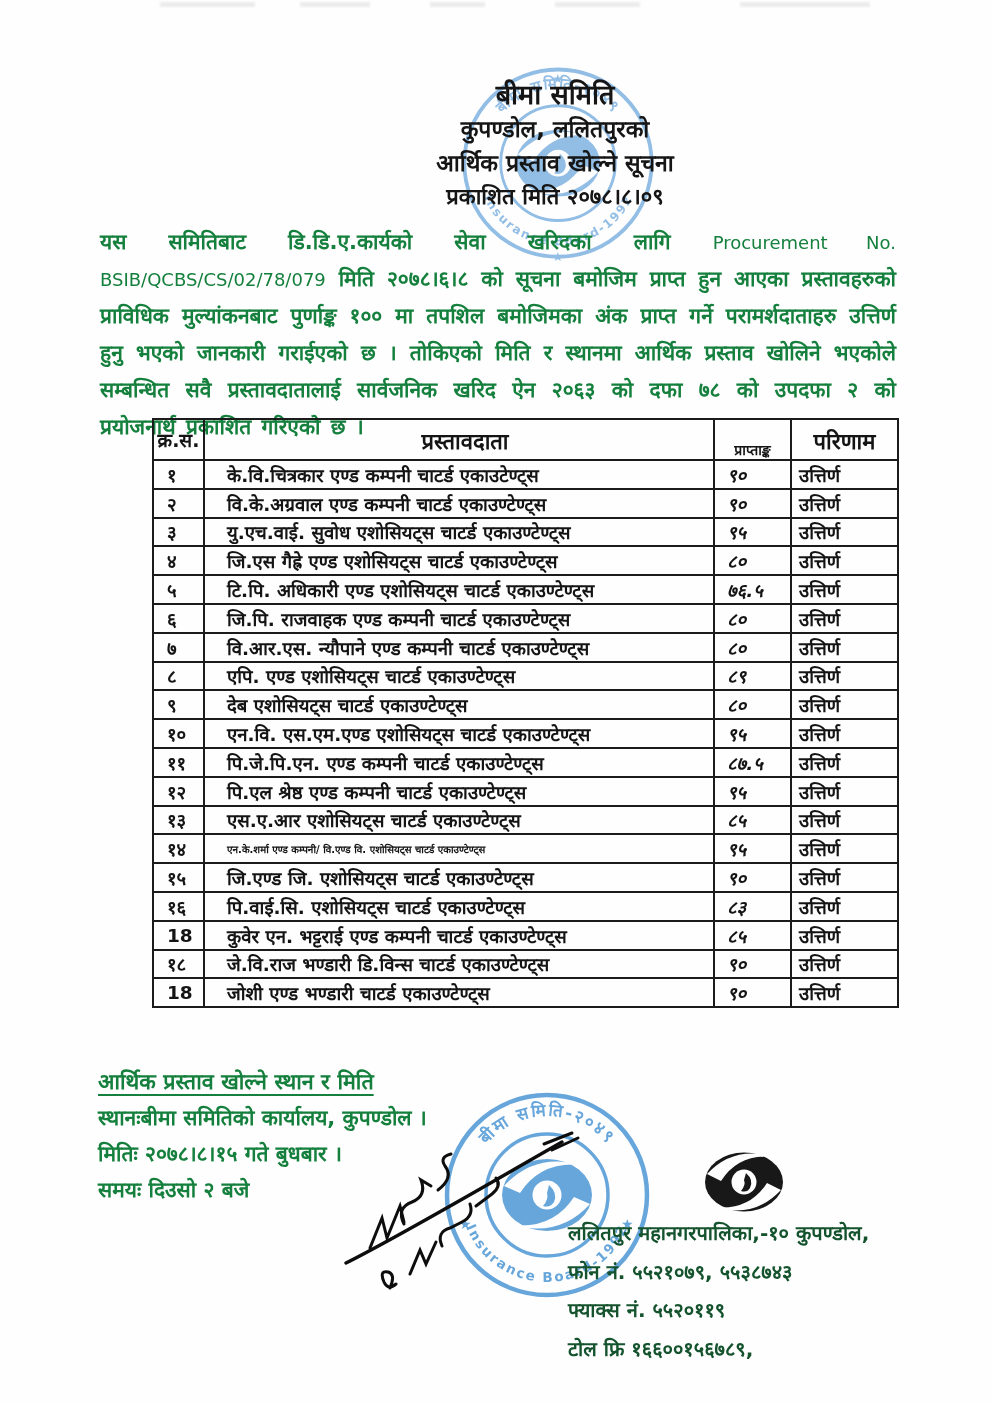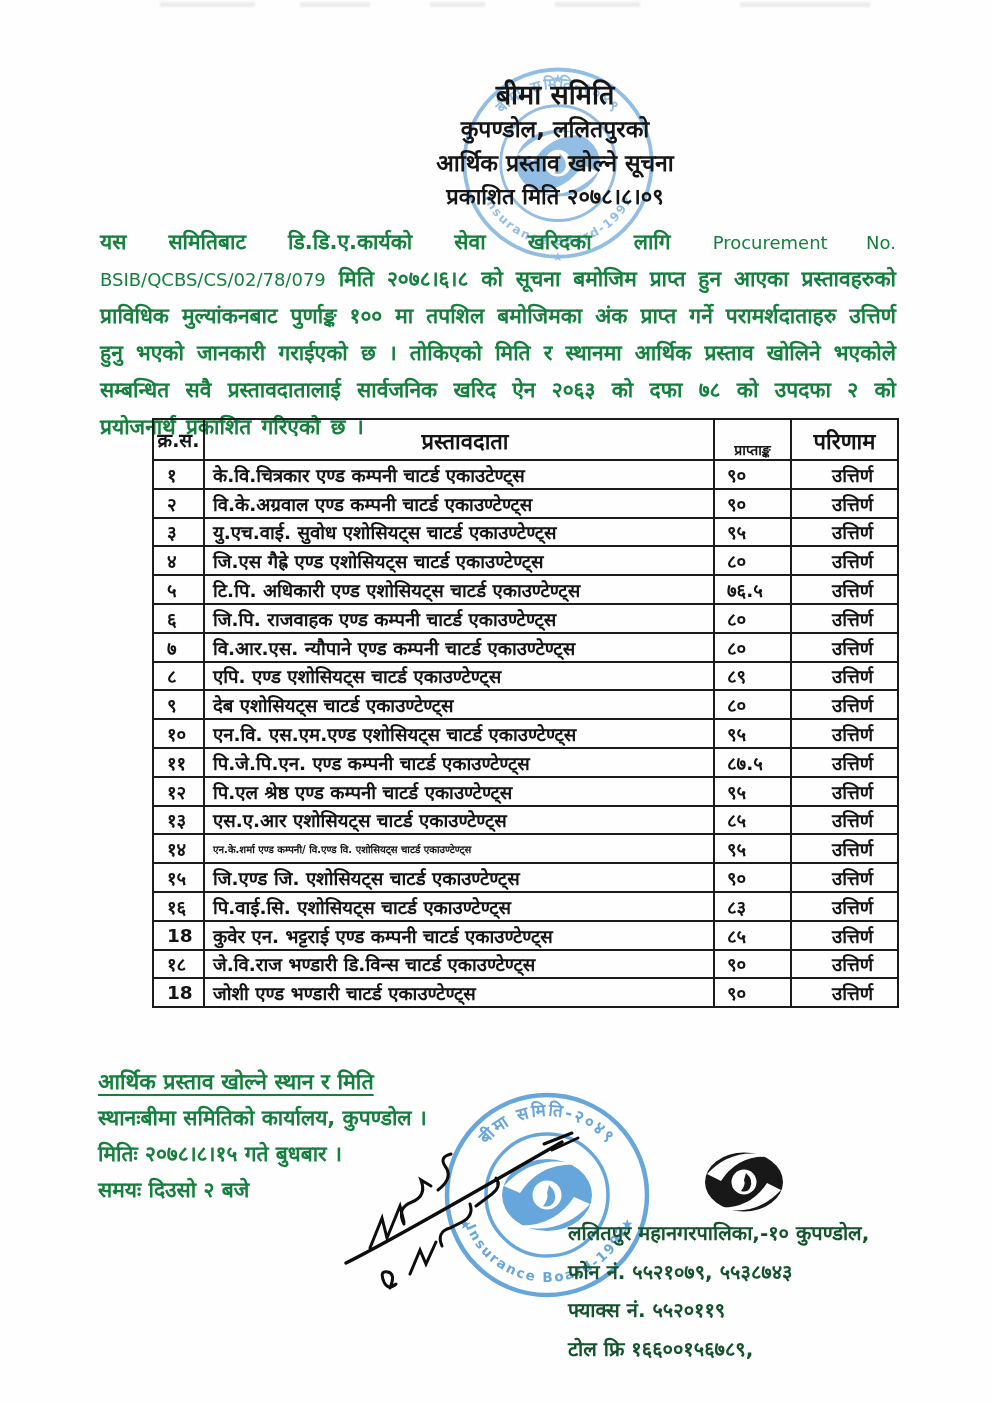--- a/index.html
+++ b/index.html
@@ -57,23 +57,23 @@
   }
   table.results thead tr{height:28px;}
   table.results th{font-weight:bold;text-align:center;vertical-align:middle;}
   table.results th.h0{font-size:19px;}
   table.results th.h1{font-size:22px;padding-left:12px;}
   table.results th.h2{font-size:14px;vertical-align:top;padding-top:20px;}
   table.results th.h3{font-size:22px;margin-left:36px;}
   table.results tbody tr{height:28.8px;}
   table.results td{font-size:18.5px;font-weight:600;vertical-align:middle;}
   table.results td.c0{padding-left:13px;}
-  table.results td.c1{padding-left:8px;border-radius:8px;}
-  table.results td.c2{padding-left:12px;}
-  table.results td.c3{padding-left:40px;}
+  table.results td.c1{padding-left:22px;border-radius:8px;}
+  table.results td.c2{padding-left:12px;font-style:italic;}
+  table.results td.c3{padding-left:7px;}
   table.results td.small{font-size:10px;}
 
   
   .opening{
     position:absolute;left:98px;top:1064px;z-index:2;
     font-size:21px;font-weight:600;line-height:36px;color:#15803d;
   }
   .opening .heading{
     font-size:21.5px;font-weight:bold;
     text-decoration:underline;text-underline-offset:5px;text-decoration-thickness:2px;

